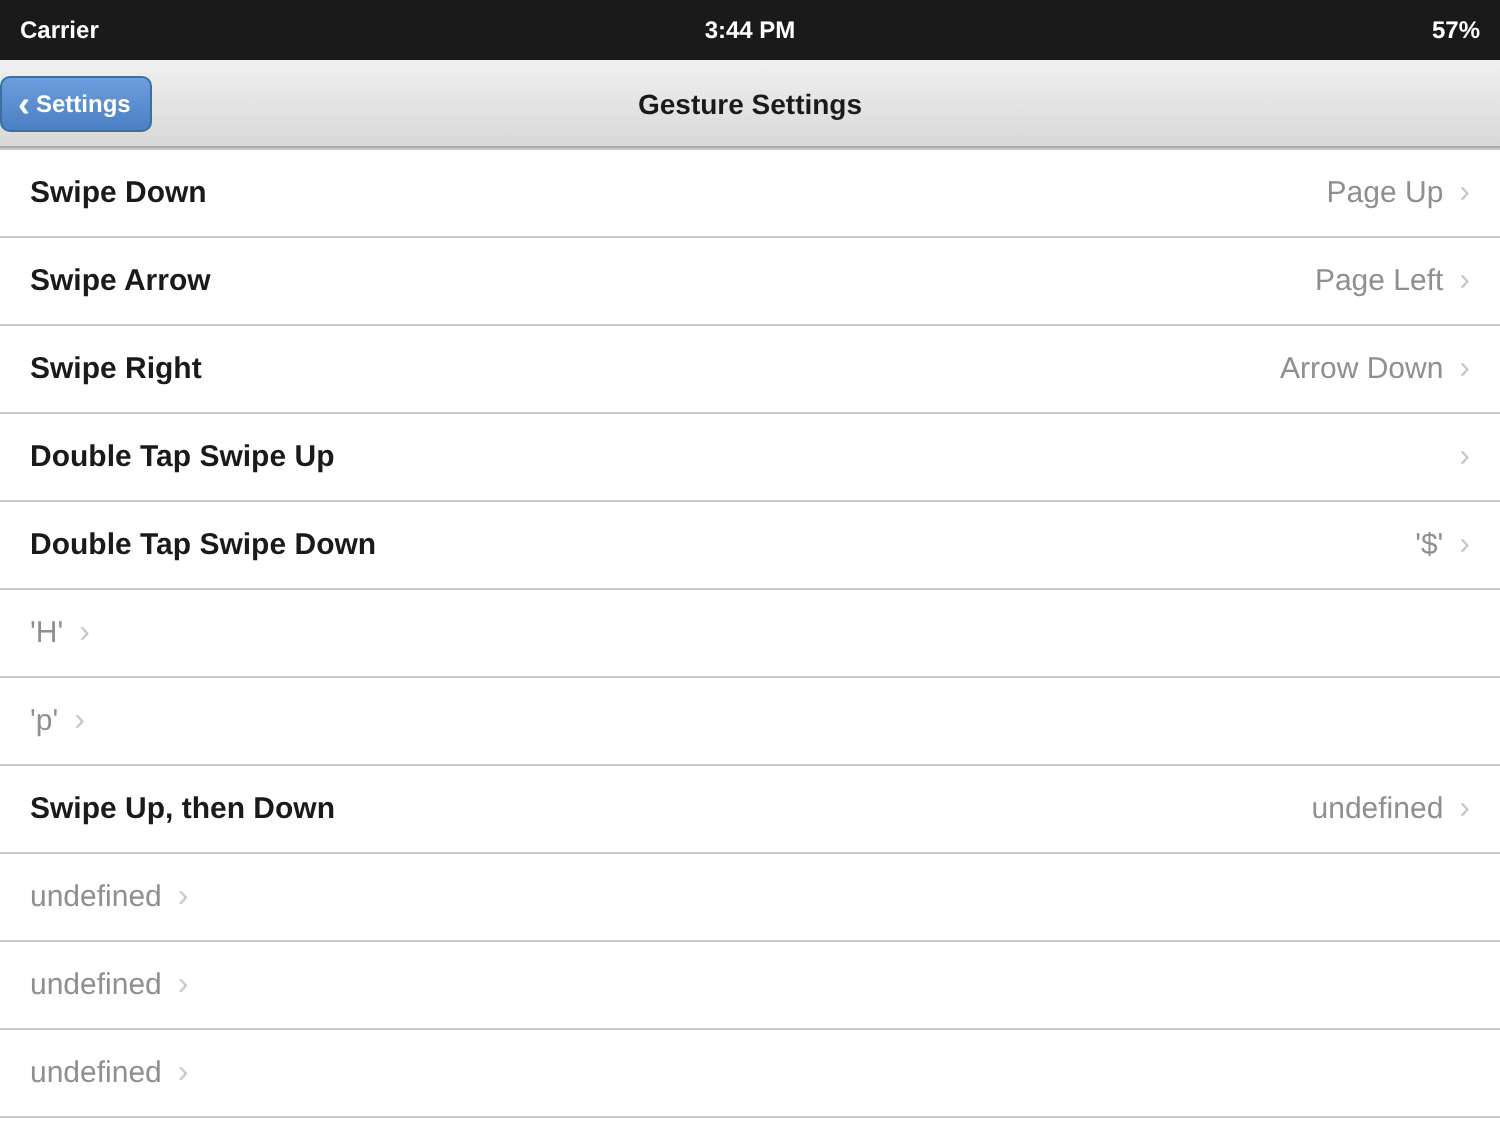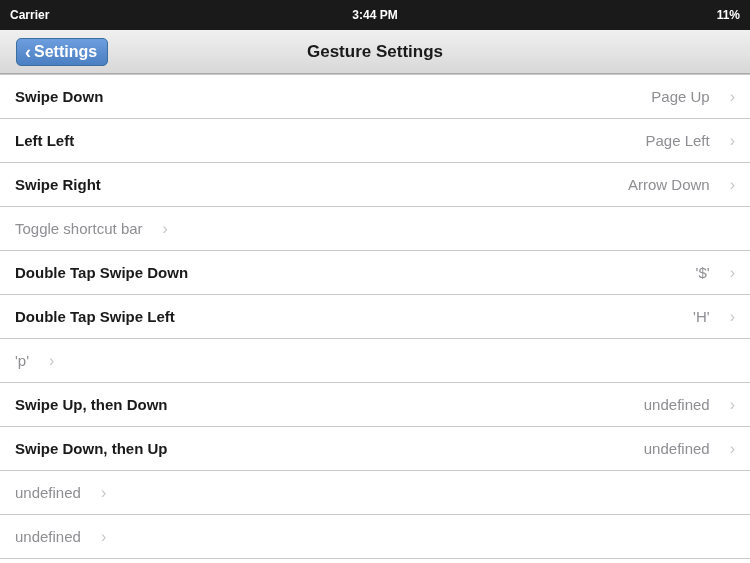--- a/index.html
+++ b/index.html
@@ -30,32 +30,32 @@
     .nav-bar {
       background: linear-gradient(to bottom, #f0f0f0 0%, #d8d8d8 100%);
       border-bottom: 1px solid #aaa;
       display: flex;
       align-items: center;
       justify-content: center;
       height: 44px;
       position: relative;
     }
     .nav-bar-title {
-      font-size: 17px;
+      font-size: 14px;
       font-weight: 600;
       color: #1a1a1a;
     }
     .nav-back-button {
       position: absolute;
-      left: 16px;
+      left: 0;
       background: linear-gradient(to bottom, #6d9edf 0%, #4a7fc1 100%);
       border: 1px solid #3a6fa0;
       border-radius: 5px;
       color: #fff;
-      font-size: 16px;
+      font-size: 12px;
       font-weight: 600;
       padding: 4px 10px 4px 8px;
       display: flex;
       align-items: center;
       cursor: pointer;
     }
     .nav-back-button::before {
       content: '‹';
       font-size: 18px;
       margin-right: 3px;
@@ -100,104 +100,102 @@
     .row-value-wrap {
       display: flex;
       align-items: center;
       color: #8e8e93;
       font-size: 15px;
     }
 
     .row-value {
       color: #8e8e93;
       font-size: 15px;
-      margin-right: 20px;
+      margin-right: 8px;
     }
 
     .chevron {
       color: #c7c7cc;
       font-size: 16px;
       font-weight: 300;
     }
   </style>
 </head>
 <body>
 
 <div class="status-bar">
   <span>Carrier</span>
   <span class="status-bar-center">3:44 PM</span>
-  <span>11%</span>
+  <span>57%</span>
 </div>
 
 <div class="nav-bar">
   <button class="nav-back-button">
     <span>Settings</span>
   </button>
   <span class="nav-bar-title">Gesture Settings</span>
 </div>
 
 <div class="content">
   <div id="sections-container">
       <div class="table-section">
         <div class="table-row">
           <span class="row-label">Swipe Down</span>
           <div class="row-value-wrap">
             <span class="row-value">Page Up</span>
             <span class="chevron">›</span>
           </div>
         </div>
         <div class="table-row">
-          <span class="row-label">Left Left</span>
+          <span class="row-label">Swipe Arrow</span>
           <div class="row-value-wrap">
             <span class="row-value">Page Left</span>
             <span class="chevron">›</span>
           </div>
         </div>
         <div class="table-row">
           <span class="row-label">Swipe Right</span>
           <div class="row-value-wrap">
             <span class="row-value">Arrow Down</span>
             <span class="chevron">›</span>
           </div>
         </div>
         <div class="table-row">
-          <div class="row-value-wrap">
-            <span class="row-value">Toggle shortcut bar</span>
+          <span class="row-label">Double Tap Swipe Up</span>
+          <div class="row-value-wrap">
             <span class="chevron">›</span>
           </div>
         </div>
         <div class="table-row">
           <span class="row-label">Double Tap Swipe Down</span>
           <div class="row-value-wrap">
             <span class="row-value">'$'</span>
             <span class="chevron">›</span>
           </div>
         </div>
         <div class="table-row">
-          <span class="row-label">Double Tap Swipe Left</span>
           <div class="row-value-wrap">
             <span class="row-value">'H'</span>
             <span class="chevron">›</span>
           </div>
         </div>
         <div class="table-row">
           <div class="row-value-wrap">
             <span class="row-value">'p'</span>
             <span class="chevron">›</span>
           </div>
         </div>
         <div class="table-row">
           <span class="row-label">Swipe Up, then Down</span>
           <div class="row-value-wrap">
             <span class="row-value">undefined</span>
             <span class="chevron">›</span>
           </div>
         </div>
         <div class="table-row">
-          <span class="row-label">Swipe Down, then Up</span>
           <div class="row-value-wrap">
             <span class="row-value">undefined</span>
             <span class="chevron">›</span>
           </div>
         </div>
         <div class="table-row">
           <div class="row-value-wrap">
             <span class="row-value">undefined</span>
             <span class="chevron">›</span>
           </div>

